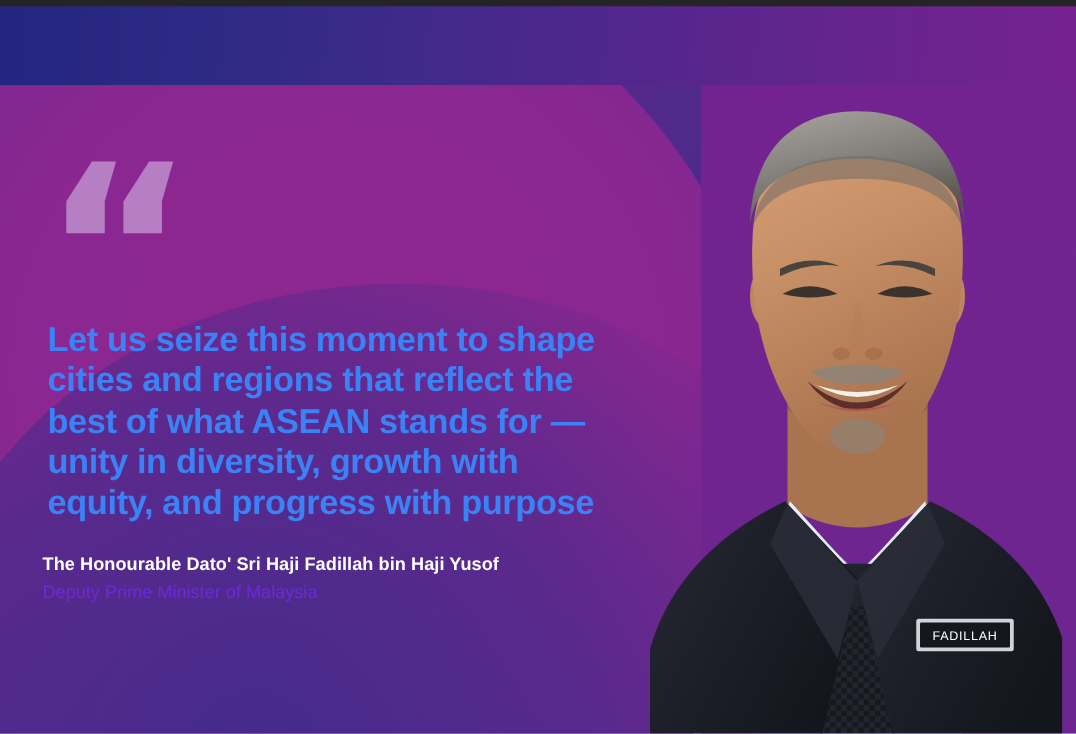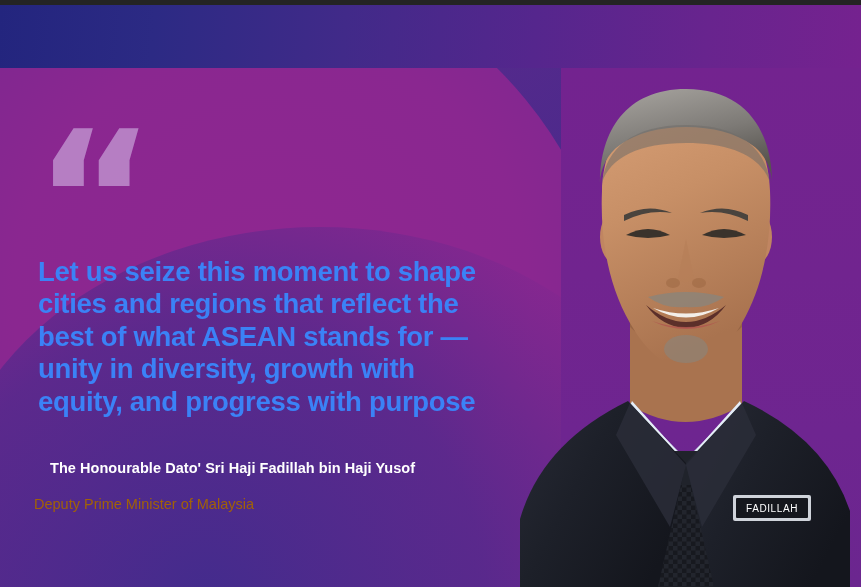--- a/index.html
+++ b/index.html
@@ -117,30 +117,30 @@
 
   
   .attribution {
     position: absolute;
     left: 34px;
     top: 443px;
     width: 470px;
     z-index: 22;
   }
   .attr-name {
-    margin: 16px;
+    margin: 0;
     color: #ffffff;
     font-weight: 700;
     font-size: 14.5px;
     line-height: 1.35;
     letter-spacing: 0.05px;
   }
   .attr-role {
     margin: 2px 0 0 0;
-    color: #a16207;
+    color: #6d28d9;
     font-weight: 400;
     font-size: 14.5px;
     line-height: 1.35;
   }
 
   
   .portrait {
     position: absolute;
     right: 11px;
     bottom: 0;

